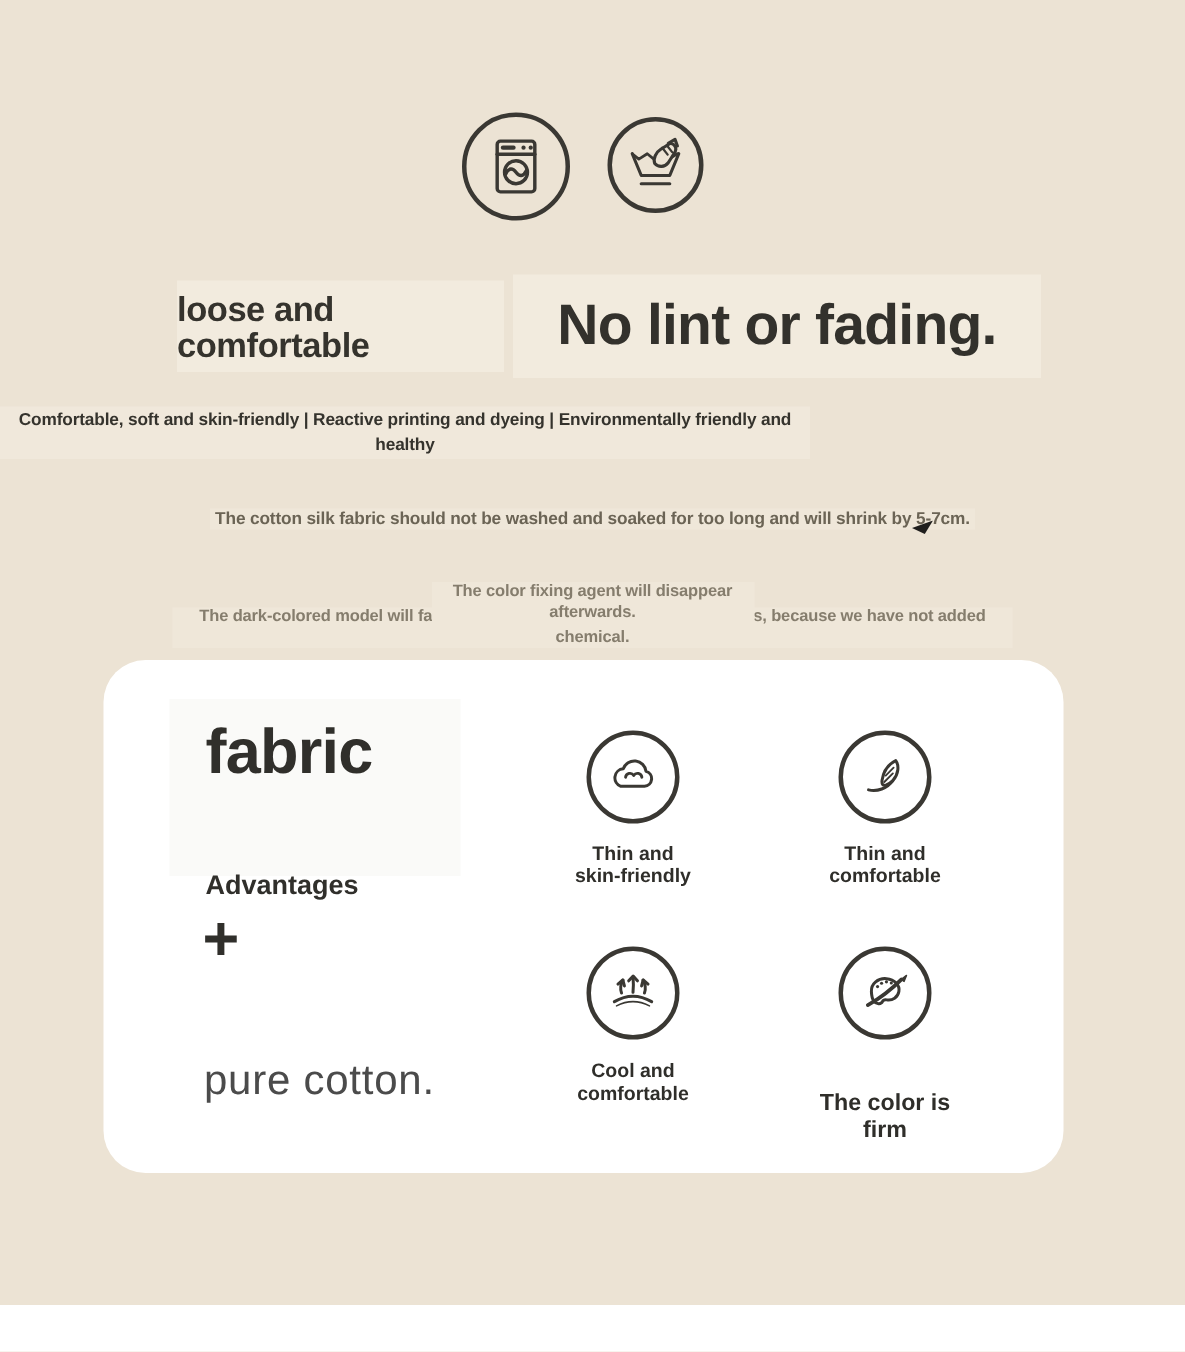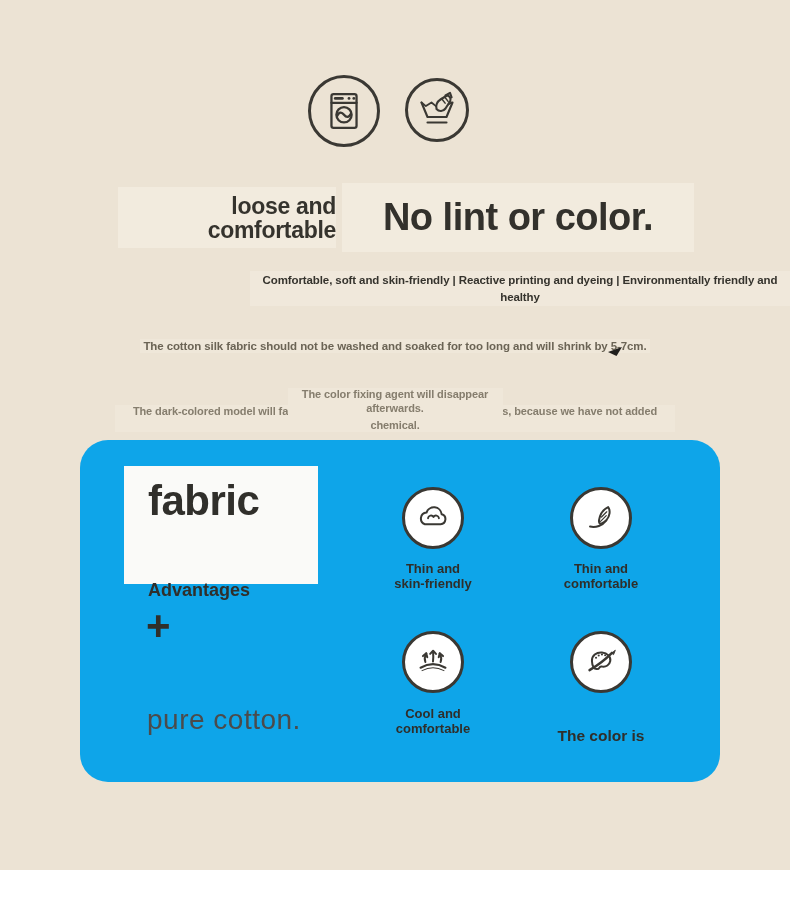--- a/index.html
+++ b/index.html
@@ -15,53 +15,53 @@
     position:absolute; border:3.4px solid #3a3833; border-radius:50%;
     display:flex; align-items:center; justify-content:center;
   }
   .care-1 { left:308px; top:75px; width:72px; height:72px; }
   .care-2 { left:405px; top:78px; width:64px; height:64px; }
   .ic { stroke:#3a3833; fill:none; stroke-width:2.1; stroke-linecap:round; stroke-linejoin:round; }
   
   .hl-left {
     position:absolute; left:118px; top:187px; width:218px; height:61px;
     background:#f2ebde; display:flex; flex-direction:column;
-    align-items:flex-end; justify-content:center;
+    align-items:flex-start; justify-content:center;
     font-weight:bold; font-size:23px; line-height:24px; letter-spacing:-0.3px;
     color:#35332d;
   }
   .hl-main {
     position:absolute; left:342px; top:183px; width:352px; height:69px;
     background:#f2ebde; display:flex; align-items:center; justify-content:center;
     font-weight:bold; font-size:38px; letter-spacing:-0.5px; color:#33312c;
   }
   
   .subtitle-wrap {
     position:absolute; left:0; top:271px; width:790px;
-    display:flex; justify-content:flex-end;
+    display:flex; justify-content:flex-start;
   }
   .subtitle {
     max-width:540px; text-align:center;
     font-weight:bold; font-size:11.5px; line-height:16.5px; letter-spacing:-0.1px;
     color:#35332d; background:#f0e8db; padding:1px 4px;
   }
   
   .note-wrap { position:absolute; left:0; width:790px; display:flex; justify-content:center; }
   .note { text-align:center; background:#efe7d9; padding:0 3px; }
   .note-1 { top:339px; }
   .note-1 .note { font-size:11.5px; font-weight:bold; line-height:14px; color:#6b6455; letter-spacing:-0.1px; }
   .note-2 { top:361px;margin-top:44px; }
   .note-2 .note { max-width:560px; font-size:11px; font-weight:bold; line-height:13.5px; color:#857d6d; letter-spacing:-0.1px; }
   .note-3 { top:388px; }
   .note-3 .note { max-width:215px; font-size:11px; font-weight:bold; line-height:13.5px; color:#857d6d; letter-spacing:-0.1px; }
   .cursor { position:absolute; left:608px; top:347px; width:15px; height:10px; }
   
   .card {
-    position:absolute; left:80px; top:440px; width:640px; height:342px;
-    background:#0ea5e9; border-radius:28px;
+    position:absolute; left:69px; top:440px; width:640px; height:342px;
+    background:#ffffff; border-radius:28px;
   }
   .card-backing { position:absolute; left:44px; top:26px; width:194px; height:118px; background:#fafaf8; }
   .card-title { position:absolute; left:68px; top:40px; font-size:42px; line-height:42px; font-weight:bold; color:#302f2b; letter-spacing:-0.5px; }
   .card-subtitle { position:absolute; left:68px; top:104px; font-size:18px; font-weight:bold; color:#302f2b;margin-top:36px; }
   .card-plus { position:absolute; left:66px; top:165px; font-size:42px; line-height:42px; font-weight:bold; color:#302f2b; }
   .card-tagline { position:absolute; left:67px; top:264px; font-family:Liberation Sans, sans-serif; font-size:28px; color:#4b4b4b; letter-spacing:0.5px; }
   .feat-circle {
     position:absolute; width:62px; height:62px; border:3px solid #3a3833; border-radius:50%;
     display:flex; align-items:center; justify-content:center; background:#ffffff;
   }
@@ -106,21 +106,21 @@
         <line x1="12.5" y1="34.5" x2="31.5" y2="34.5"></line>
       </g>
     </svg>
   </div>
 
   <div class="hl-left">
     <span>loose and</span>
     <span>comfortable</span>
   </div>
   <div class="hl-main">
-    <span>No lint or color.</span>
+    <span>No lint or fading.</span>
   </div>
 
   <div class="subtitle-wrap">
     <div class="subtitle">Comfortable, soft and skin-friendly | Reactive printing and dyeing | Environmentally friendly and healthy</div>
   </div>
 
   <div class="note-wrap note-1">
     <div class="note">The cotton silk fabric should not be washed and soaked for too long and will shrink by 5-7cm.</div>
   </div>
   <svg class="cursor" viewBox="0 0 15 10">
@@ -194,18 +194,19 @@
           <circle cx="19.6" cy="15.2" r="1.1" fill="#3a3833" stroke="none"></circle>
           <circle cx="23" cy="14.2" r="1.1" fill="#3a3833" stroke="none"></circle>
           <circle cx="26.4" cy="15" r="1.1" fill="#3a3833" stroke="none"></circle>
           <path d="M10,30.5 C18,26 27,19 33.5,12.5" stroke-width="2.6"></path>
           <path d="M33.5,12.5 l3.5,-2.8 -1.7,4.2 z" fill="#3a3833" stroke-width="1"></path>
         </g>
       </svg>
     </div>
     <div class="feat-label big f4-l">
       <div>The color is</div>
+      <div>firm</div>
     </div>
   </div>
 
   <div class="bottom-strip"></div>
 
 </div>
 
 </body></html>

